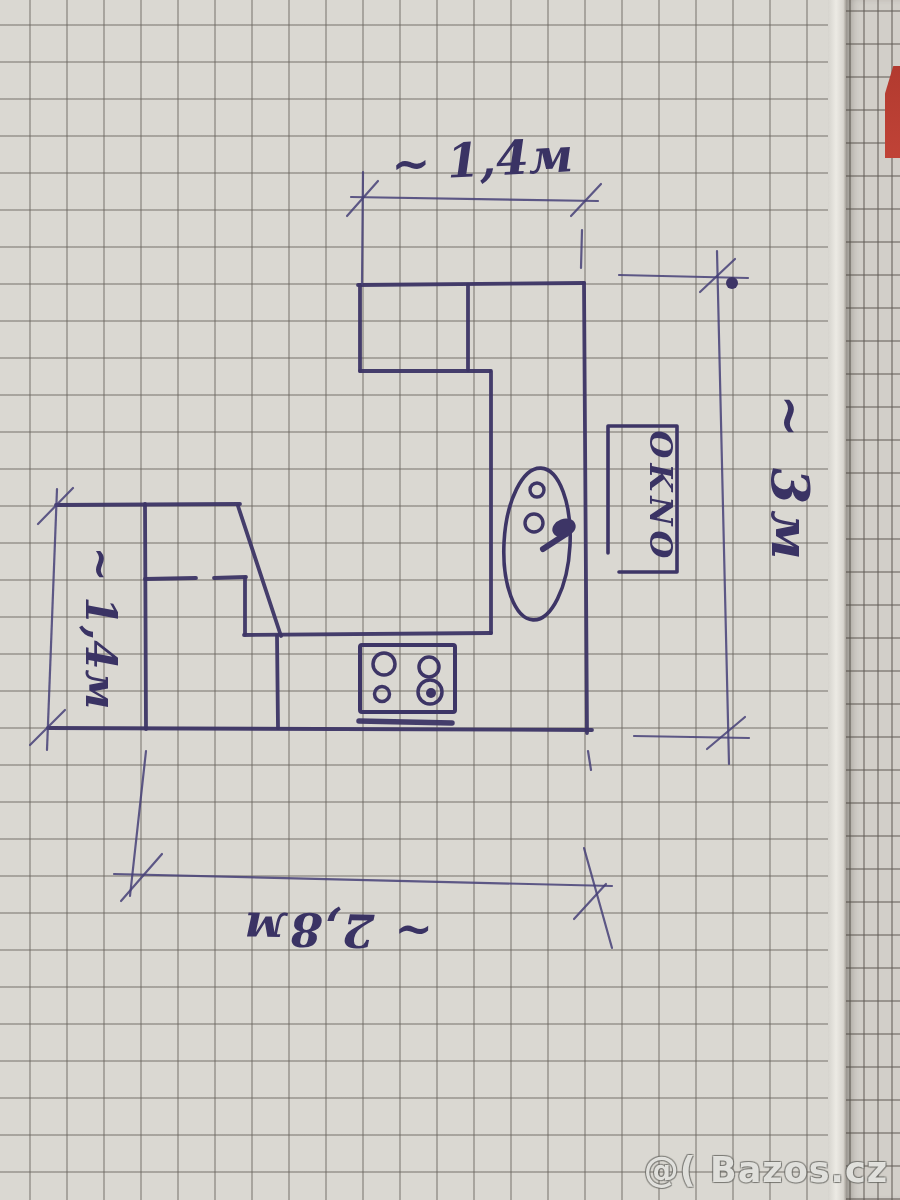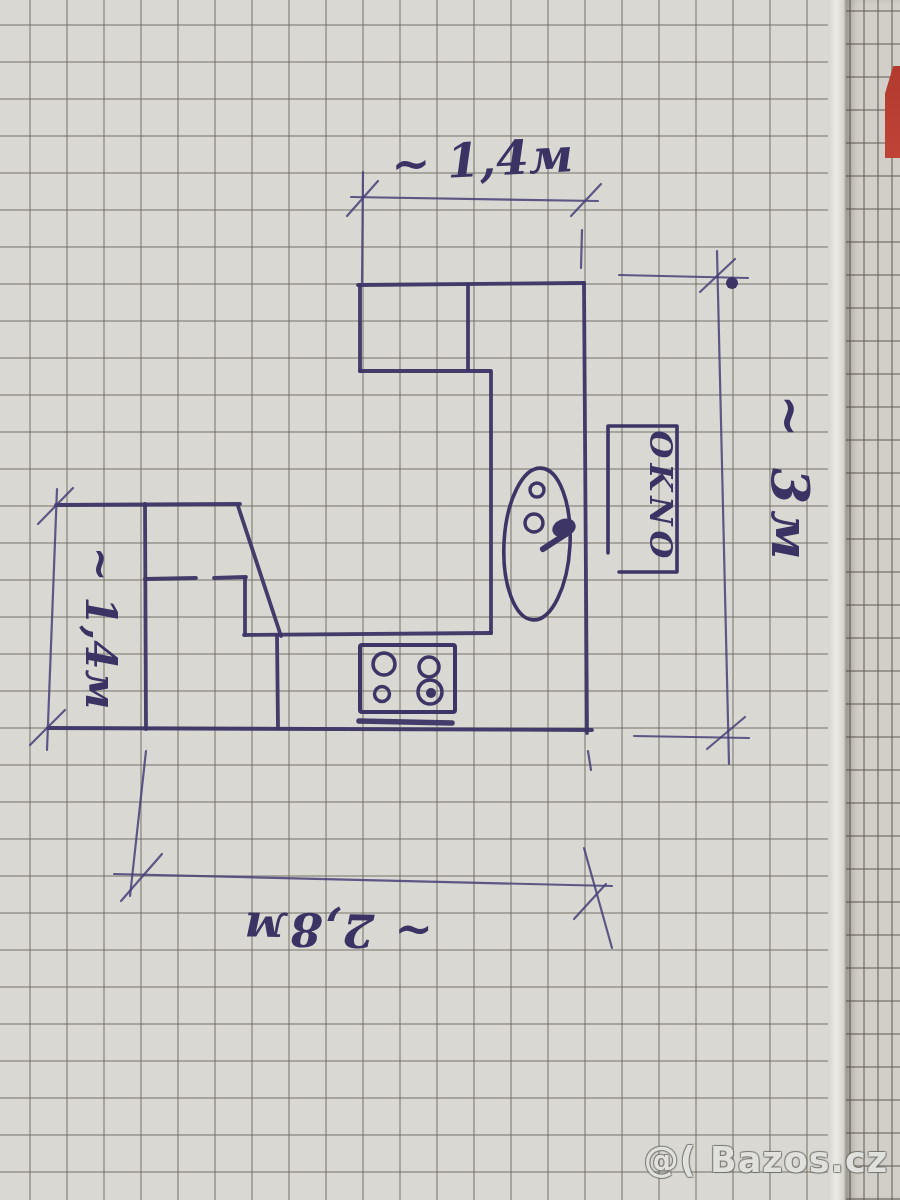--- a/index.html
+++ b/index.html
@@ -39,21 +39,21 @@
 
   svg.sketch{position:absolute;left:0;top:0;}
   svg.sketch text{
     fill:#3a3364;
     font-family:"DejaVu Serif",serif;
     font-style:italic;
     font-weight:bold;
   }
 
   .watermark{
-    position:absolute;right:12px;bottom:20px;
+    position:absolute;right:12px;bottom:10px;
     font-family:"DejaVu Sans",sans-serif;
     font-size:35px;font-weight:bold;letter-spacing:1px;
     color:rgba(252,252,249,.82);
     text-shadow:
       0 0 2px rgba(92,92,88,.9),
       1px 1px 0 rgba(110,110,105,.55),
       -1px -1px 0 rgba(110,110,105,.55),
       1px -1px 0 rgba(110,110,105,.45),
       -1px 1px 0 rgba(110,110,105,.45);
   }

